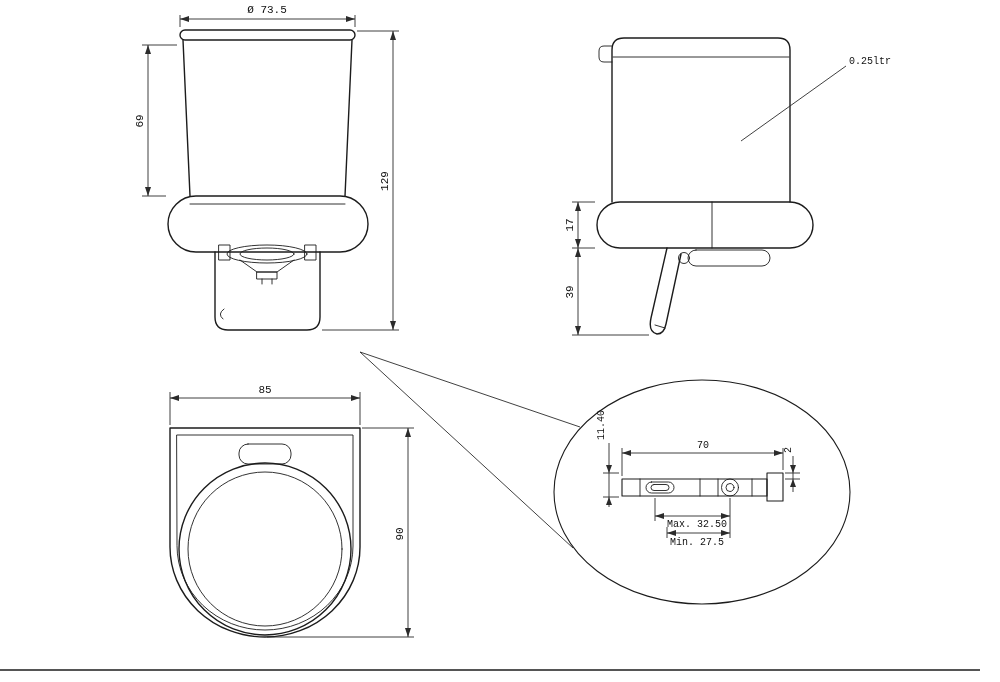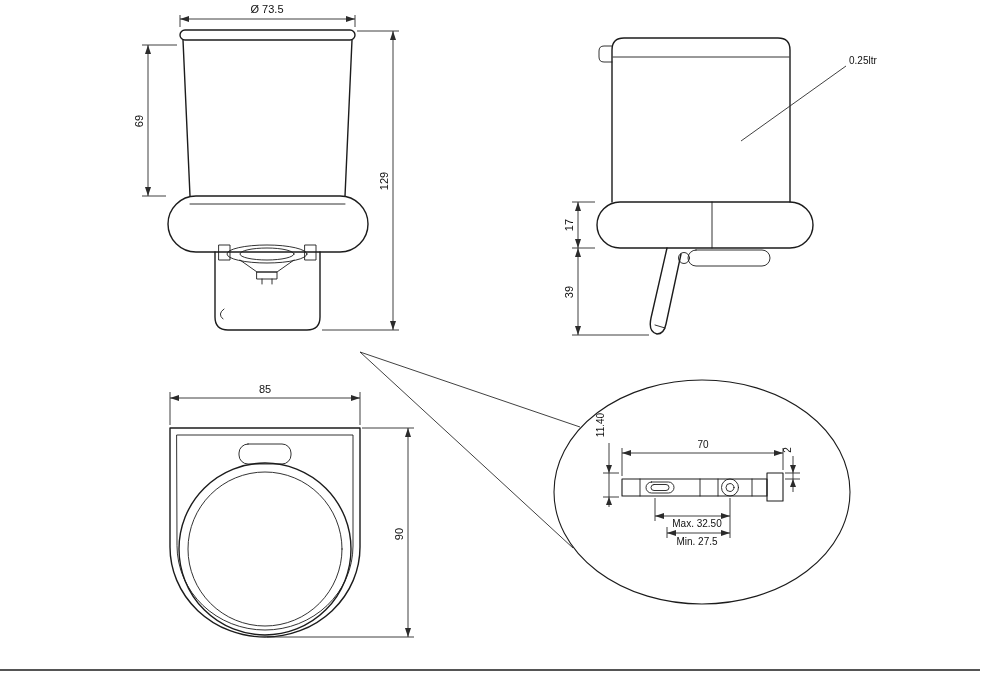--- a/index.html
+++ b/index.html
@@ -1,17 +1,17 @@
 <!DOCTYPE html>
 <html><head>
 <meta charset="utf-8">
 <style>
   html,body{margin:0;padding:0;background:#ffffff;}
   .sheet{position:relative;width:980px;height:682px;background:#ffffff;overflow:hidden;
-         font-family:Liberation Sans, sans-serif;}
+         font-family:Liberation Mono, monospace;}
   svg{display:block;}
   .obj{fill:none;stroke:#1c1c1c;stroke-width:1.4;stroke-linecap:round;stroke-linejoin:round;}
   .obj .thin{stroke-width:0.9;}
   .dim{fill:none;stroke:#2b2b2b;stroke-width:0.9;stroke-linecap:butt;}
   .dim polygon{fill:#2b2b2b;stroke:none;}
   .lbl{fill:#111111;font-size:11px;stroke:none;}
   .lbl-sm{fill:#111111;font-size:10px;stroke:none;}
 </style>
 </head>
 <body>

